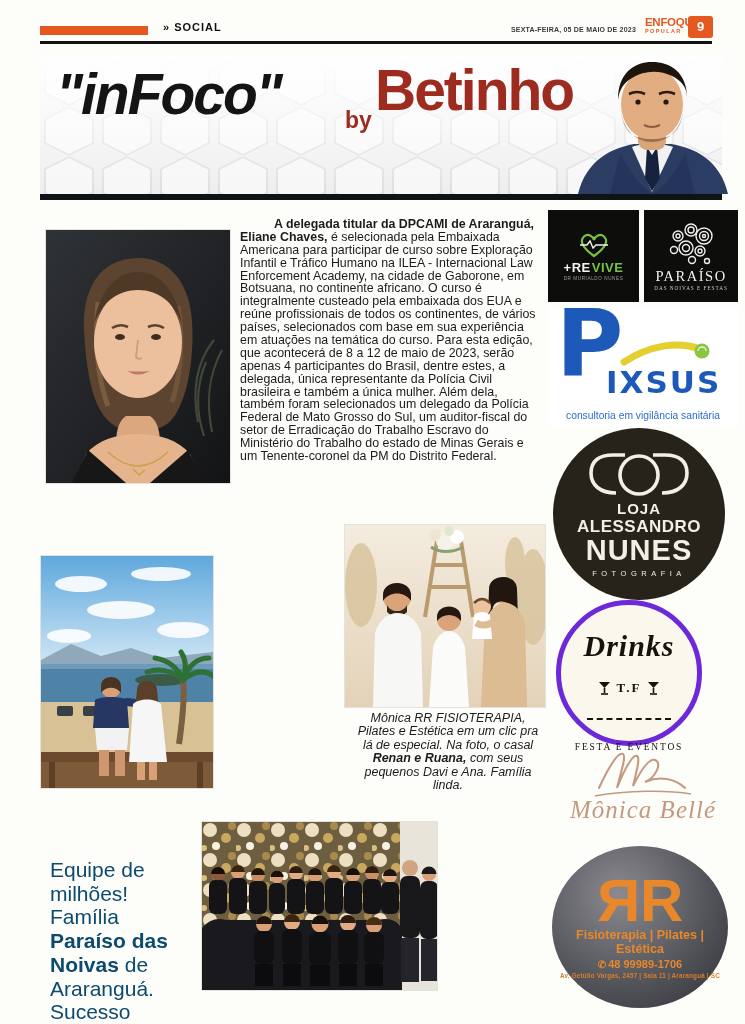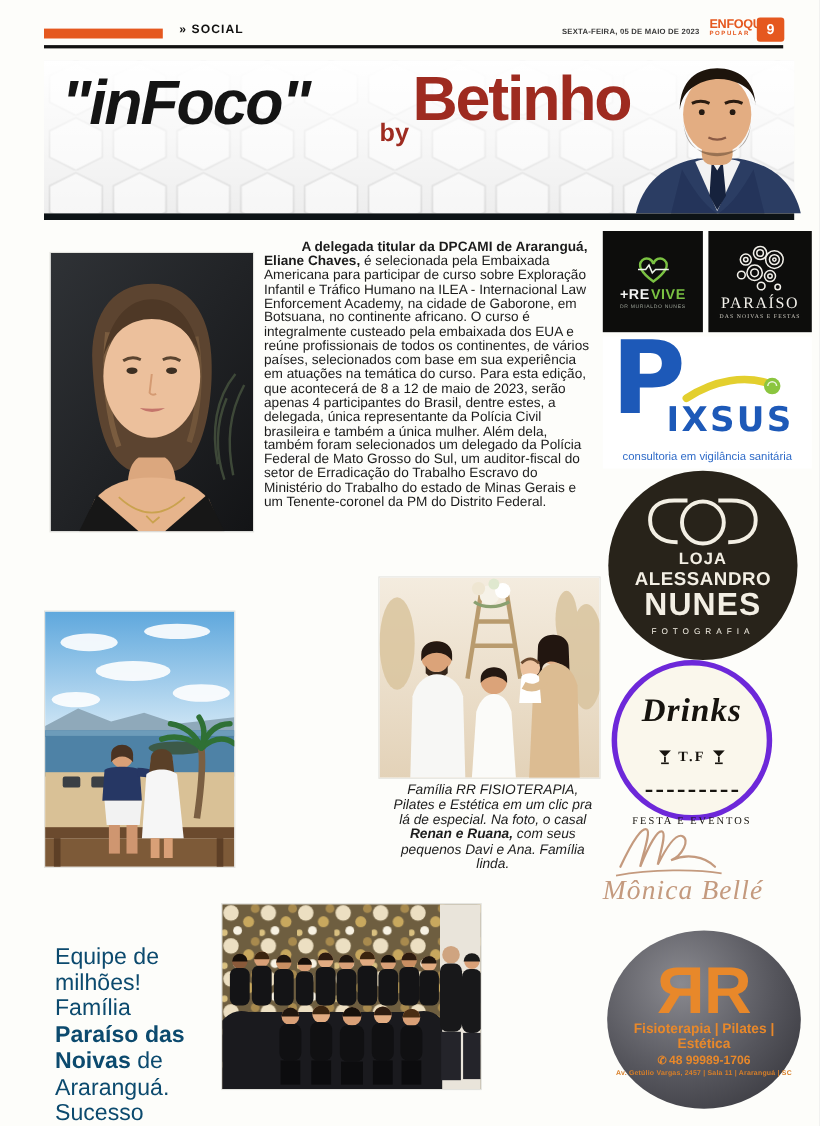--- a/index.html
+++ b/index.html
@@ -69,21 +69,21 @@
   .al3{font-size:29px;font-weight:bold;letter-spacing:1px;line-height:.95;}
   .al4{font-size:7.5px;letter-spacing:4.5px;margin-top:4px;}
 
   .ad-drinks{left:556px;top:600px;width:146px;height:146px;border-radius:50%;background:#faf7ec;
              border:5px solid #6d28d9;box-sizing:border-box;display:flex;flex-direction:column;align-items:center;color:#16130e;gap:19px;}
   .drinks-name{font-family:"Liberation Serif",serif;font-style:italic;font-weight:bold;font-size:30px;line-height:.9;letter-spacing:1px;}
   .drinks-tf{display:flex;align-items:center;gap:7px;margin-top:2px;font-family:"Liberation Serif",serif;font-weight:bold;font-size:13px;letter-spacing:2px;}
   .drinks-dash{width:84px;border-top:2.5px dashed #16130e;margin-top:3px;}
   .drinks-sub{font-family:"Liberation Serif",serif;font-size:9.5px;letter-spacing:1.8px;margin-top:3px;}
 
-  .ad-monica{left:548px;top:746px;width:190px;height:98px;display:flex;flex-direction:column;align-items:flex-start;}
+  .ad-monica{left:548px;top:746px;width:190px;height:98px;display:flex;flex-direction:column;align-items:center;}
   .monica-name{font-family:"Liberation Serif",serif;font-style:italic;font-size:25px;color:#c49a7e;letter-spacing:1px;margin-top:-6px;}
 
   .ad-rr{left:552px;top:846px;width:176px;height:162px;border-radius:50%;
          background:radial-gradient(circle at 38% 30%,#8a8a90,#55555c 55%,#2f2f35);
          display:flex;flex-direction:column;align-items:center;justify-content:center;text-align:center;}
   .rr-logo{font-size:60px;font-weight:bold;color:#e8882a;line-height:.85;letter-spacing:-5px;}
   .rr-mirror{display:inline-block;transform:scaleX(-1);}
   .rr-serv{font-size:12.5px;font-weight:bold;color:#e8882a;margin-top:2px;}
   .rr-phone{font-size:11px;font-weight:bold;color:#e8882a;margin-top:2px;}
   .rr-phone .ph-ic{font-size:10px;margin-right:2px;}
@@ -271,21 +271,21 @@
       <circle cx="158" cy="66" r="13" fill="#e4b088"></circle>
       <path d="M144 64 C144 48 172 48 172 64 L174 122 C170 100 168 88 166 80 C158 74 150 76 148 82 C146 92 144 106 142 120 Z" fill="#221610"></path>
       <path d="M136 182 L140 96 C146 82 154 78 160 78 C168 78 176 84 180 98 L182 182 Z" fill="#dcbc92"></path>
       <circle cx="137" cy="82" r="9" fill="#ecc3a0"></circle>
       <path d="M129 78 Q137 70 145 78" stroke="#6b4a30" stroke-width="2.5" fill="none"></path>
       <path d="M127 114 L129 90 C133 86 141 86 145 90 L147 114 Z" fill="#ffffff"></path>
       <path d="M150 94 C146 100 138 102 131 98" stroke="#dcbc92" stroke-width="7" fill="none"></path>
     </svg>
   </div>
   <div class="abs cap-family">
-    <span>Família RR FISIOTERAPIA, Pilates e Estética em um clic pra lá de especial. Na foto, o casal </span><b>Renan e Ruana,</b><span> com seus pequenos Davi e Ana. Família linda.</span>
+    <span>Mônica RR FISIOTERAPIA, Pilates e Estética em um clic pra lá de especial. Na foto, o casal </span><b>Renan e Ruana,</b><span> com seus pequenos Davi e Ana. Família linda.</span>
   </div>
 
   <div class="abs photo ph-team">
     <svg viewBox="0 0 235 168" width="235" height="168">
       <defs>
         <pattern id="flor" width="34" height="30" patternUnits="userSpaceOnUse">
           <rect width="34" height="30" fill="#6e5e40"></rect>
           <circle cx="8" cy="8" r="7" fill="#ecdfc2"></circle>
             <circle cx="24" cy="16" r="5" fill="#c8a85e"></circle>
           <circle cx="14" cy="24" r="4" fill="#f7f1e2"></circle>

